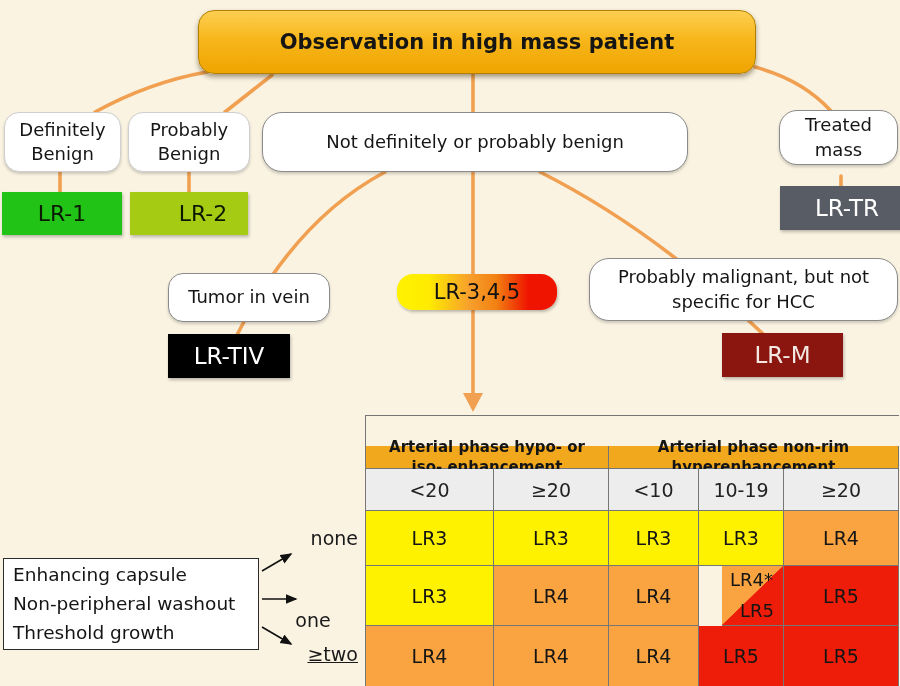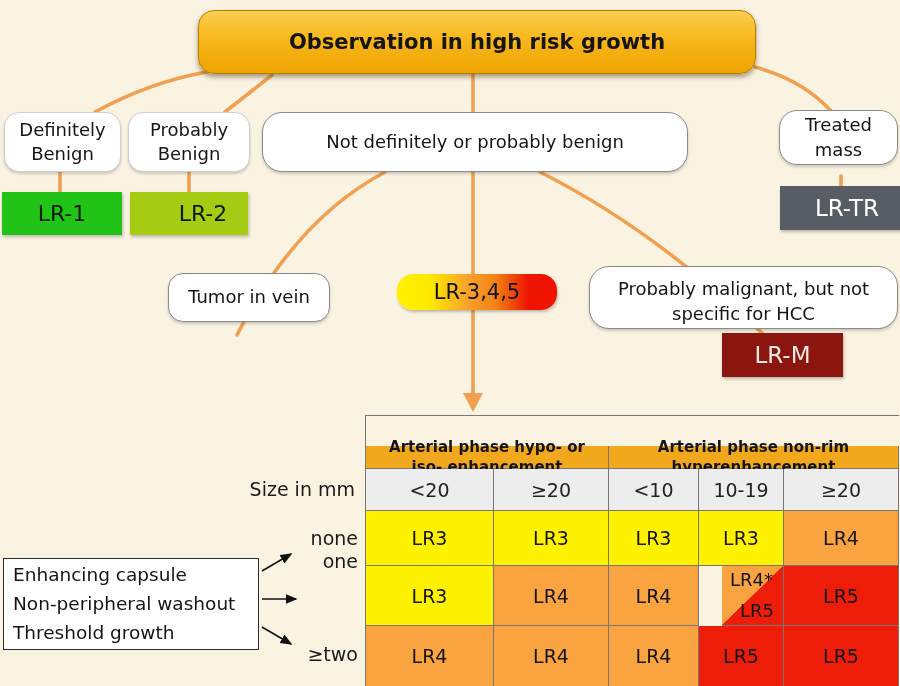--- a/index.html
+++ b/index.html
@@ -35,21 +35,21 @@
   .soft { border-color:#cfcfcf; }
   .plate {
     font-size:22px;
     box-shadow:1px 2px 3px rgba(0,0,0,.25);
   }
   .def-benign   { left:4px;   top:112px; width:117px; height:60px; }
   .prob-benign  { left:128px; top:112px; width:122px; height:60px; }
   .not-benign   { left:262px; top:112px; width:426px; height:60px; border-radius:20px; }
   .treated-mass { left:779px; top:110px; width:119px; height:55px; border-radius:18px; }
   .tumor-vein   { left:168px; top:273px; width:162px; height:49px; }
-  .prob-malig   { left:589px; top:266px; width:309px; height:63px; border-radius:20px;align-items:flex-end; }
+  .prob-malig   { left:589px; top:258px; width:309px; height:63px; border-radius:20px; }
 
   .lr1   { left:2px;   top:192px; width:120px; height:43px; background:#20C316; color:#0b1a00; }
   .lr2   { left:130px; top:192px; width:118px; height:43px; background:#A6CB13; color:#0b1a00;padding-left:28px; }
   .lrtr  { left:780px; top:186px; width:134px; height:44px; background:#585C64; color:#fff; font-size:23px; }
   .lrtiv { left:168px; top:334px; width:122px; height:44px; background:#000000; color:#fff; font-size:23px; }
   .lrm   { left:722px; top:333px; width:121px; height:44px; background:#8B150F; color:#f3e9e2; font-size:23px; }
   .lr345 {
     left:397px; top:274px; width:160px; height:36px;
     background:linear-gradient(90deg,#FFF200 0%,#FFEB00 20%,#F7A02C 45%,#F28112 62%,#EE1400 82%,#EE1400 100%);
     color:#111; font-size:21px;border-radius:16px;
@@ -59,22 +59,22 @@
     position:absolute; z-index:2;
     left:3px; top:558px; width:256px; height:92px;
     background:#fff; border:1.4px solid #2b2b2b;
     font-size:18.5px;
   }
   .feature-box div { padding:3px 0 0 9px; line-height:26px; white-space:nowrap; }
 
   .side-label { position:absolute; z-index:2; text-align:right; font-size:19px; color:#1a1a1a; }
   .lbl-size { left:235px; top:478px; width:120px; }
   .lbl-none { left:268px; top:527px; width:90px; }
-  .lbl-one  { left:268px; top:550px; width:90px; }
-  .lbl-two  { left:268px; top:643px; width:90px; }
+  .lbl-one  { left:268px; top:609px; width:90px;text-align:center; }
+  .lbl-two  { left:268px; top:643px; width:90px;text-decoration:underline; }
 
   .lr-table {
     position:absolute; z-index:2;
     left:365px; top:415px;
     display:grid;
     grid-template-columns:128px 115px 90px 85px 115px;
     grid-template-rows:53px 42px 55px 60px 61px;
     border-left:1px solid #767676;
     border-top:1px solid #767676;
   }
@@ -132,21 +132,21 @@
     </g>
     <polygon points="463,393 483,393 473,412" fill="#F0A050"></polygon>
     <g stroke="#111" stroke-width="1.6" marker-end="url(#ah)">
       <line x1="262" y1="571" x2="291" y2="554"></line>
       <line x1="262" y1="599" x2="296" y2="599"></line>
       <line x1="262" y1="627" x2="291" y2="644"></line>
     </g>
   </svg>
 
   <div class="node root-box">
-    <span>Observation in high risk growth</span>
+    <span>Observation in high mass patient</span>
   </div>
 
   <div class="node white-box soft def-benign">
     <span>Definitely Benign</span>
   </div>
   <div class="node white-box not-benign">
     <span>Not definitely or probably benign</span>
   </div>
   <div class="node white-box soft prob-benign">
     <span>Probably Benign</span>
@@ -168,31 +168,33 @@
   <div class="node white-box tumor-vein">
     <span>Tumor in vein</span>
   </div>
   <div class="node plate lr345">
     <span>LR-3,4,5</span>
   </div>
   <div class="node white-box prob-malig">
     <span>Probably malignant, but not specific for HCC</span>
   </div>
 
+  <div class="node plate lrtiv">
+    <span>LR-TIV</span>
+  </div>
   <div class="node plate lrm">
     <span>LR-M</span>
   </div>
 
   <div class="feature-box">
     <div>Enhancing capsule</div>
     <div>Non-peripheral washout</div>
     <div>Threshold growth</div>
   </div>
 
-  <div class="side-label lbl-size">Size in mm</div>
   <div class="side-label lbl-none">none</div>
   <div class="side-label lbl-one">one</div>
   <div class="side-label lbl-two">≥two</div>
 
   <div class="lr-table">
     <div class="cell th-group g1">Arterial phase hypo- or iso- enhancement</div>
     <div class="cell th-group g2">Arterial phase non-rim hyperenhancement</div>
 
     <div class="cell th-size">&lt;20</div>
     <div class="cell th-size">≥20</div>

